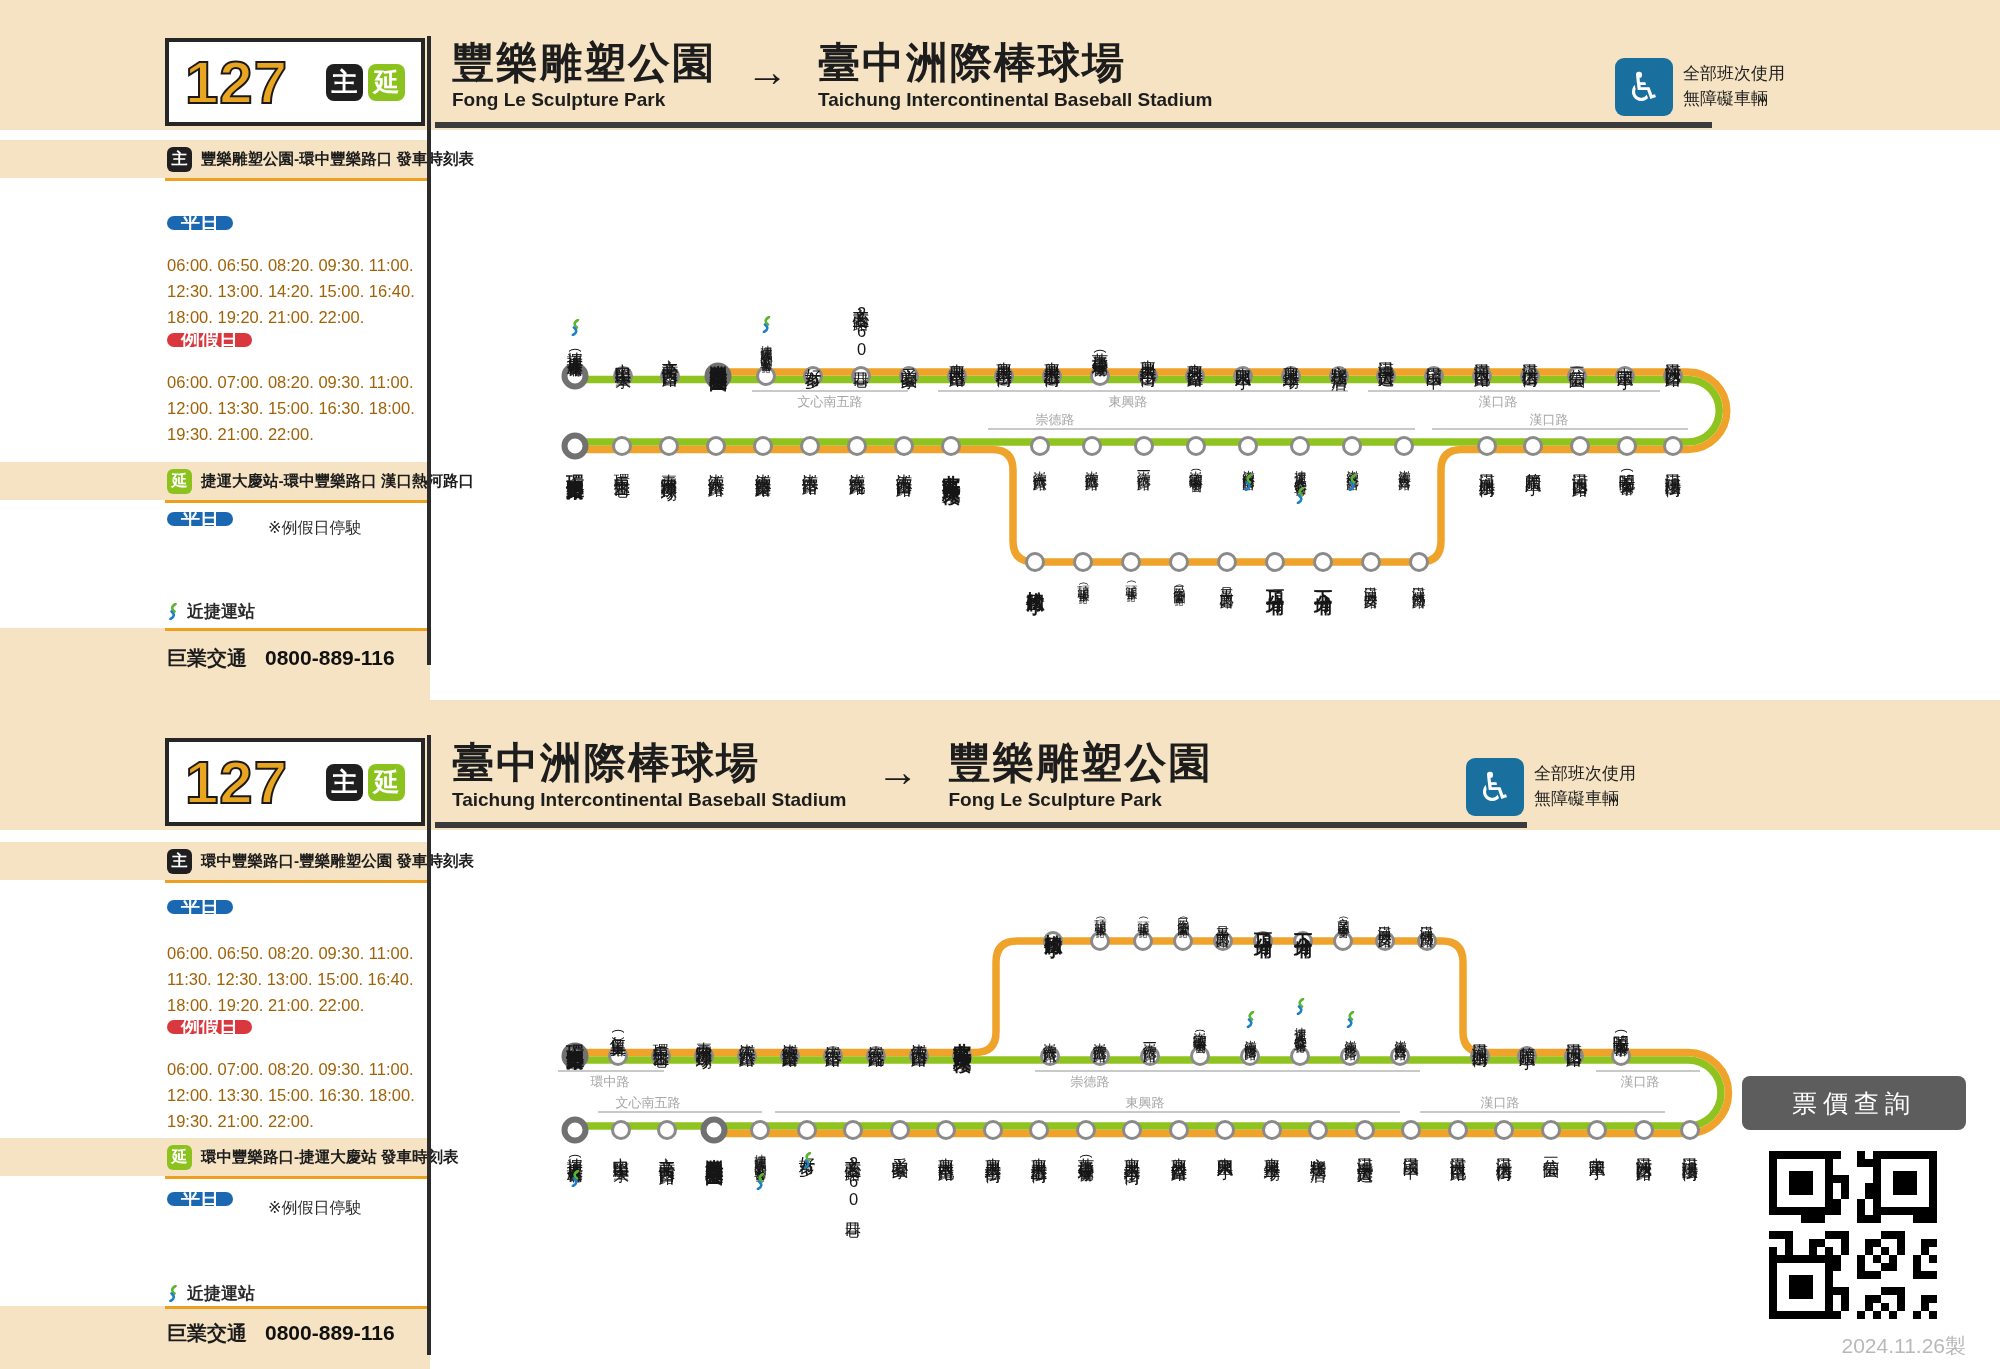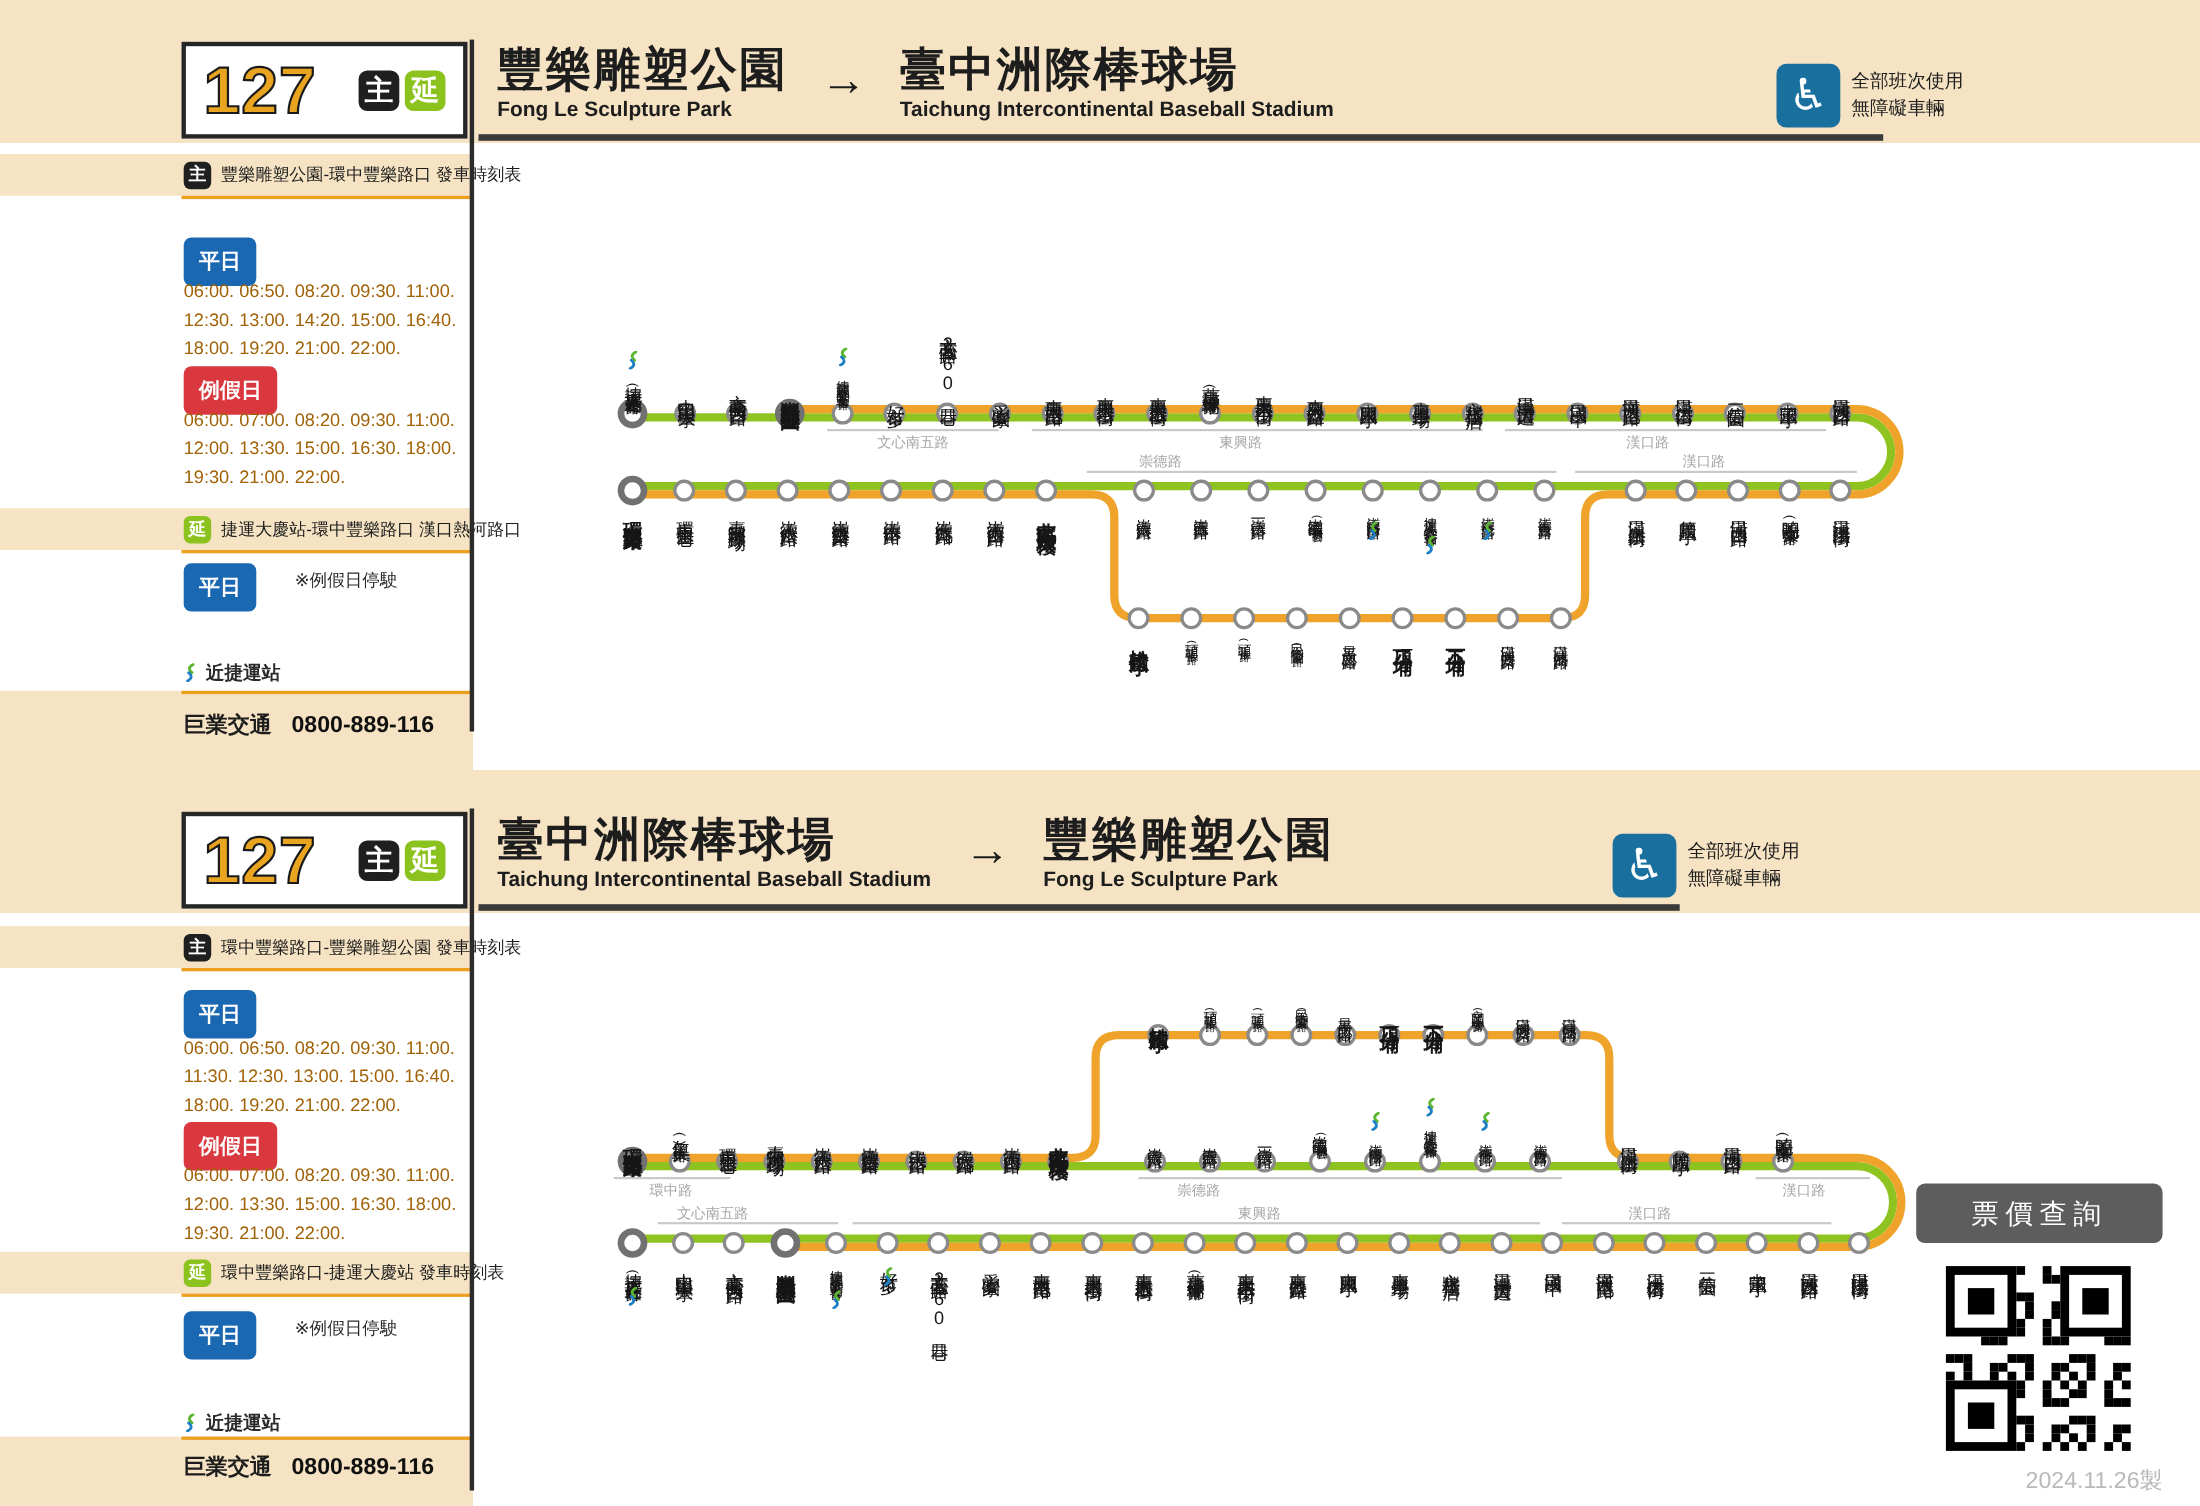--- a/index.html
+++ b/index.html
@@ -25,22 +25,22 @@
   .access-icon{width:58px;height:58px;border-radius:9px;background:#19709F;color:#fff;
        font-size:40px;display:flex;align-items:center;justify-content:center}
   .access-txt{font-size:17px;line-height:1.45;color:#1d1d1d}
   
   .strip{position:absolute;left:0;width:430px;height:38px;background:#F5E3C3;display:flex;
        align-items:center;gap:9px;padding-left:167px;box-sizing:border-box;z-index:3}
   .strip-bar{position:absolute;left:165px;width:265px;height:3px;background:#ED9F1F;z-index:3}
   .mini{min-width:25px;height:25px;border-radius:6px;color:#fff;font-size:16px;font-weight:700;
        display:flex;align-items:center;justify-content:center;flex:0 0 auto}
   .mini.black{background:#1f1f1f}.mini.green{background:#8CC21E}
-  .strip-title{font-size:15.5px;font-weight:400;color:#1c1c1c;white-space:nowrap}
-  .pill{position:absolute;left:167px;height:44px;border-radius:7px;color:#fff;font-weight:700;
+  .strip-title{font-size:15.5px;font-weight:700;color:#1c1c1c;white-space:nowrap}
+  .pill{position:absolute;left:167px;height:14px;border-radius:7px;color:#fff;font-weight:700;
        font-size:19px;display:flex;align-items:center;justify-content:center;padding:0 14px;z-index:3}
   .pill.blue{background:#1A67B2}.pill.red{background:#D8383E}
   .note{position:absolute;left:268px;font-size:16px;color:#2a2a2a;z-index:3}
   .times{position:absolute;left:167px;width:276px;font-size:16.5px;line-height:26px;color:#a16207;z-index:3}
   .mrtline{position:absolute;left:167px;display:flex;gap:8px;align-items:center;font-size:17px;
        font-weight:700;color:#2a2a2a;z-index:3}
   .opblock{position:absolute;left:0;width:430px;background:#F5E3C3;z-index:2}
   .opbar{position:absolute;left:165px;width:265px;height:3px;background:#ED9F1F;z-index:3}
   .opline{position:absolute;left:167px;display:flex;gap:18px;align-items:baseline;z-index:3}
   .opname{font-size:20px;font-weight:700;color:#1c1c1c}

